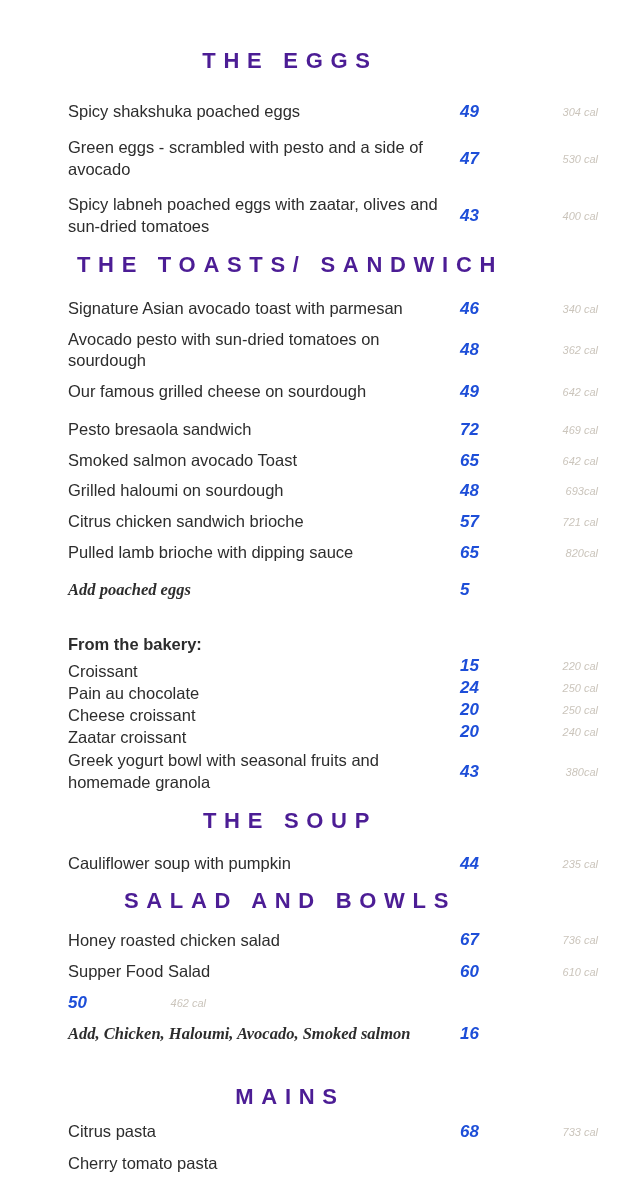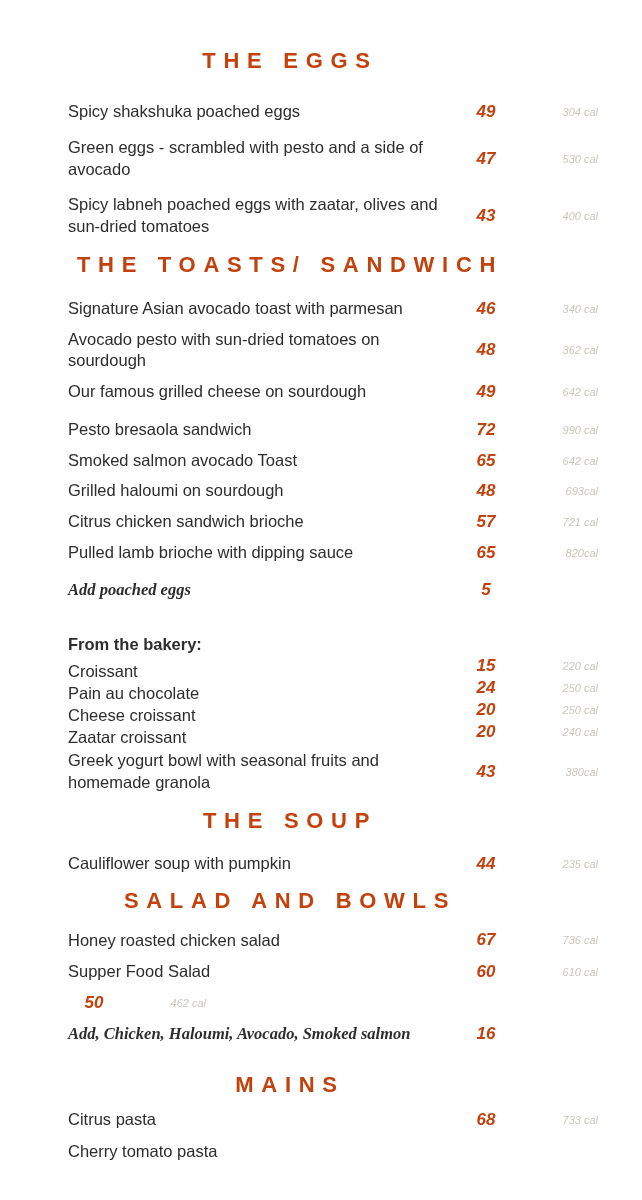--- a/index.html
+++ b/index.html
@@ -16,41 +16,41 @@
     background:#ffffff;
   }
   
   .title{
     width:444px;
     margin:0;
     text-align:center;
     font-size:22px;
     font-weight:700;
     letter-spacing:0.35em;
-    color:#c2410c;
+    color:#4c1d95;
     line-height:25px;
     white-space:nowrap;
   }
   .row{
     display:flex;
     align-items:center;
   }
   .name{
     flex:0 0 392px;
     font-size:16.5px;
     line-height:1.32;
     color:#2d2d2d;
   }
   .price{
     flex:0 0 52px;
-    text-align:center;
+    text-align:left;
     font-size:17px;
     font-weight:700;
     font-style:italic;
-    color:#c2410c;
+    color:#1d4ed8;
   }
   .cal{
     flex:0 0 86px;
     text-align:right;
     font-size:11px;
     font-style:italic;
     color:#cbc5bc;
     white-space:nowrap;
   }
   
@@ -67,21 +67,21 @@
   .sec-1 .title{margin-top:11px;margin-bottom:21px;}
   .sec-1 .row{margin-bottom:9px;}
   .sec-1 .row:nth-of-type(3){margin-bottom:16px;}
   .sec-1 .row:nth-of-type(8){margin-bottom:15px;}
   .sec-1 .row:nth-of-type(9){margin-top:5px;}
   .sec-1 .row:last-of-type{margin-top:2px;}
   .sec-2 .title{margin-top:14px;margin-bottom:20px;}
   .sec-2 .row{margin-bottom:0;}
   .sec-3 .title{margin-top:13px;margin-bottom:17px;}
   .sec-3 .row{margin-bottom:10px;}
-  .sec-4 .title{margin-top:27px;margin-bottom:12px;}
+  .sec-4 .title{margin-top:39px;margin-bottom:12px;}
   .sec-4 .row{margin-bottom:10px;}
 </style>
 </head>
 <body>
 
 <main class="menu">
     <section class="section sec-0">
       <h2 class="title">THE EGGS</h2>
       <div class="row row--normal">
         <span class="name">Spicy shakshuka poached eggs</span>
@@ -112,21 +112,21 @@
         <span class="cal">362 cal</span>
       </div>
       <div class="row row--normal">
         <span class="name">Our famous grilled cheese on sourdough</span>
         <span class="price">49</span>
         <span class="cal">642 cal</span>
       </div>
       <div class="row row--normal">
         <span class="name">Pesto bresaola sandwich</span>
         <span class="price">72</span>
-        <span class="cal">990 cal</span>
+        <span class="cal">469 cal</span>
       </div>
       <div class="row row--normal">
         <span class="name">Smoked salmon avocado Toast</span>
         <span class="price">65</span>
         <span class="cal">642 cal</span>
       </div>
       <div class="row row--normal">
         <span class="name">Grilled haloumi on sourdough</span>
         <span class="price">48</span>
         <span class="cal">693cal</span>

